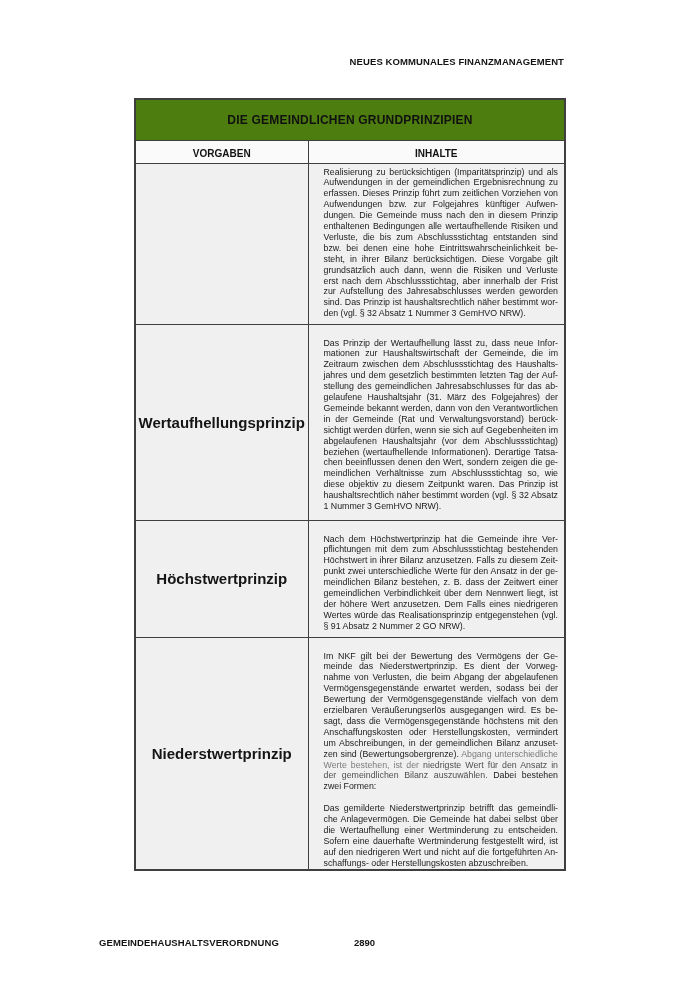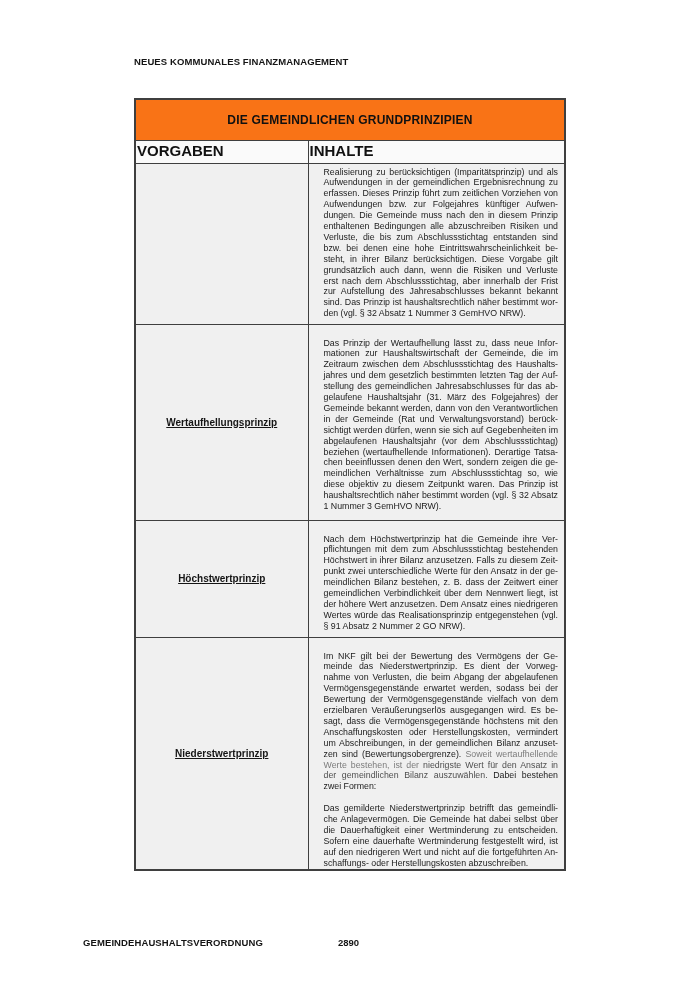--- a/index.html
+++ b/index.html
@@ -3,55 +3,55 @@
 <meta charset="utf-8">
 <style>
   html,body{margin:0;padding:0;}
   body{
     width:700px;height:990px;position:relative;background:#ffffff;
     font-family:"Liberation Sans", sans-serif;color:#1b1b1b;
     -webkit-font-smoothing:antialiased;
   }
   .doc-header{
     position:absolute;top:56px;left:134px;width:430px;
-    text-align:left;font-weight:bold;font-size:9.5px;line-height:11.5px;
+    text-align:right;font-weight:bold;font-size:9.5px;line-height:11.5px;
     letter-spacing:.1px;color:#141414;
   }
   table.main{
     position:absolute;left:134px;top:98px;width:430px;
     border-collapse:collapse;table-layout:fixed;
     border:2px solid #3f3f3f;
   }
   table.main td{border:1px solid #3f3f3f;overflow:hidden;box-sizing:border-box;}
   .title-cell{
-    height:41px;background:#f97316;text-align:center;vertical-align:middle;
+    height:41px;background:#4d7c0f;text-align:center;vertical-align:middle;
     font-weight:bold;font-size:12px;letter-spacing:.2px;color:#111;
   }
   .col-head{
-    height:23px;background:#fafafa;text-align:left;vertical-align:bottom;
-    font-weight:bold;font-size:15px;padding-bottom:4px;color:#111;
+    height:23px;background:#fafafa;text-align:center;vertical-align:bottom;
+    font-weight:bold;font-size:10px;padding-bottom:4px;color:#111;
   }
   .label-cell{
     background:#f0f0f0;text-align:center;vertical-align:middle;
-    font-weight:bold;font-size:10px;color:#151515;text-decoration:underline;
+    font-weight:bold;font-size:15px;color:#151515;
   }
   .content-cell{
     background:#f0f0f0;vertical-align:top;
     padding:13px 6px 0 7px;
     font-size:8.8px;line-height:10.9px;color:#1b1b1b;
   }
   tr.r1 .content-cell{padding-top:3px;}
   tr.r1{height:161px;} tr.r2{height:196px;} tr.r3{height:117px;} tr.r4{height:232px;}
   .line{text-align:justify;text-align-last:justify;max-height:11px;overflow:hidden;padding-left:8px;}
   .line.last{text-align-last:left;}
   .para-gap{height:10.9px;}
   .muted{color:#7b7b7b;}
   .muted-dark{color:#4f4f4f;margin-top:48px;}
   .doc-footer{
-    position:absolute;top:937px;left:0;width:608px;height:14px;
+    position:absolute;top:937px;left:16px;width:608px;height:14px;
     font-weight:bold;font-size:9.5px;color:#141414;
   }
   .footer-left{position:absolute;left:83px;top:0;letter-spacing:.1px;}
   .footer-page{position:absolute;left:338px;top:0;}
 </style>
 </head>
 <body>
 
 <div class="doc-header">
   <div>NEUES KOMMUNALES FINANZMANAGEMENT</div>
@@ -71,27 +71,27 @@
       <td class="col-head">INHALTE</td>
     </tr>
     <tr class="r1">
       <td class="label-cell"></td>
       <td class="content-cell">
           <div class="line">Realisierung zu berücksichtigen (Imparitätsprinzip) und als</div>
           <div class="line">Aufwendungen in der gemeindlichen Ergebnisrechnung zu</div>
           <div class="line">erfassen. Dieses Prinzip führt zum zeitlichen Vorziehen von</div>
           <div class="line">Aufwendungen bzw. zur Folgejahres künftiger Aufwen-</div>
           <div class="line">dungen. Die Gemeinde muss nach den in diesem Prinzip</div>
-          <div class="line">enthaltenen Bedingungen alle abzuschreiben Risiken und</div>
+          <div class="line">enthaltenen Bedingungen alle wertaufhellende Risiken und</div>
           <div class="line">Verluste, die bis zum Abschlussstichtag entstanden sind</div>
           <div class="line">bzw. bei denen eine hohe Eintrittswahrscheinlichkeit be-</div>
           <div class="line">steht, in ihrer Bilanz berücksichtigen. Diese Vorgabe gilt</div>
           <div class="line">grundsätzlich auch dann, wenn die Risiken und Verluste</div>
           <div class="line">erst nach dem Abschlussstichtag, aber innerhalb der Frist</div>
-          <div class="line">zur Aufstellung des Jahresabschlusses bekannt bekannt</div>
+          <div class="line">zur Aufstellung des Jahresabschlusses werden geworden</div>
           <div class="line">sind. Das Prinzip ist haushaltsrechtlich näher bestimmt wor-</div>
           <div class="line last">den (vgl. § 32 Absatz 1 Nummer 3 GemHVO NRW).</div>
         </td>
     </tr>
     <tr class="r2">
       <td class="label-cell">Wertaufhellungsprinzip</td>
       <td class="content-cell">
           <div class="line">Das Prinzip der Wertaufhellung lässt zu, dass neue Infor-</div>
           <div class="line">mationen zur Haushaltswirtschaft der Gemeinde, die im</div>
           <div class="line">Zeitraum zwischen dem Abschlussstichtag des Haushalts-</div>
@@ -112,45 +112,45 @@
     </tr>
     <tr class="r3">
       <td class="label-cell">Höchstwertprinzip</td>
       <td class="content-cell">
           <div class="line">Nach dem Höchstwertprinzip hat die Gemeinde ihre Ver-</div>
           <div class="line">pflichtungen mit dem zum Abschlussstichtag bestehenden</div>
           <div class="line">Höchstwert in ihrer Bilanz anzusetzen. Falls zu diesem Zeit-</div>
           <div class="line">punkt zwei unterschiedliche Werte für den Ansatz in der ge-</div>
           <div class="line">meindlichen Bilanz bestehen, z. B. dass der Zeitwert einer</div>
           <div class="line">gemeindlichen Verbindlichkeit über dem Nennwert liegt, ist</div>
-          <div class="line">der höhere Wert anzusetzen. Dem Ansatz eines niedrigeren</div>
+          <div class="line">der höhere Wert anzusetzen. Dem Falls eines niedrigeren</div>
           <div class="line">Wertes würde das Realisationsprinzip entgegenstehen (vgl.</div>
           <div class="line last">§ 91 Absatz 2 Nummer 2 GO NRW).</div>
         </td>
     </tr>
     <tr class="r4">
       <td class="label-cell">Niederstwertprinzip</td>
       <td class="content-cell">
           <div class="line">Im NKF gilt bei der Bewertung des Vermögens der Ge-</div>
           <div class="line">meinde das Niederstwertprinzip. Es dient der Vorweg-</div>
           <div class="line">nahme von Verlusten, die beim Abgang der abgelaufenen</div>
           <div class="line">Vermögensgegenstände erwartet werden, sodass bei der</div>
           <div class="line">Bewertung der Vermögensgegenstände vielfach von dem</div>
           <div class="line">erzielbaren Veräußerungserlös ausgegangen wird. Es be-</div>
           <div class="line">sagt, dass die Vermögensgegenstände höchstens mit den</div>
           <div class="line">Anschaffungskosten oder Herstellungskosten, vermindert</div>
           <div class="line">um Abschreibungen, in der gemeindlichen Bilanz anzuset-</div>
-          <div class="line"><span>zen sind (Bewertungsobergrenze). </span><span class="muted">Soweit wertaufhellende</span></div>
+          <div class="line"><span>zen sind (Bewertungsobergrenze). </span><span class="muted">Abgang unterschiedliche</span></div>
           <div class="line"><span class="muted">Werte bestehen, ist der </span><span class="muted-dark">niedrigste Wert für den Ansatz in</span></div>
           <div class="line"><span class="muted-dark">der gemeindlichen Bilanz auszuwählen.</span><span> Dabei bestehen</span></div>
           <div class="line last">zwei Formen:</div>
           <div class="para-gap"></div>
           <div class="line">Das gemilderte Niederstwertprinzip betrifft das gemeindli-</div>
           <div class="line">che Anlagevermögen. Die Gemeinde hat dabei selbst über</div>
-          <div class="line">die Dauerhaftigkeit einer Wertminderung zu entscheiden.</div>
+          <div class="line">die Wertaufhellung einer Wertminderung zu entscheiden.</div>
           <div class="line">Sofern eine dauerhafte Wertminderung festgestellt wird, ist</div>
           <div class="line">auf den niedrigeren Wert und nicht auf die fortgeführten An-</div>
           <div class="line last">schaffungs- oder Herstellungskosten abzuschreiben.</div>
         </td>
     </tr>
   </tbody>
 </table>
 
 <div class="doc-footer">
   <span class="footer-left">GEMEINDEHAUSHALTSVERORDNUNG</span>

